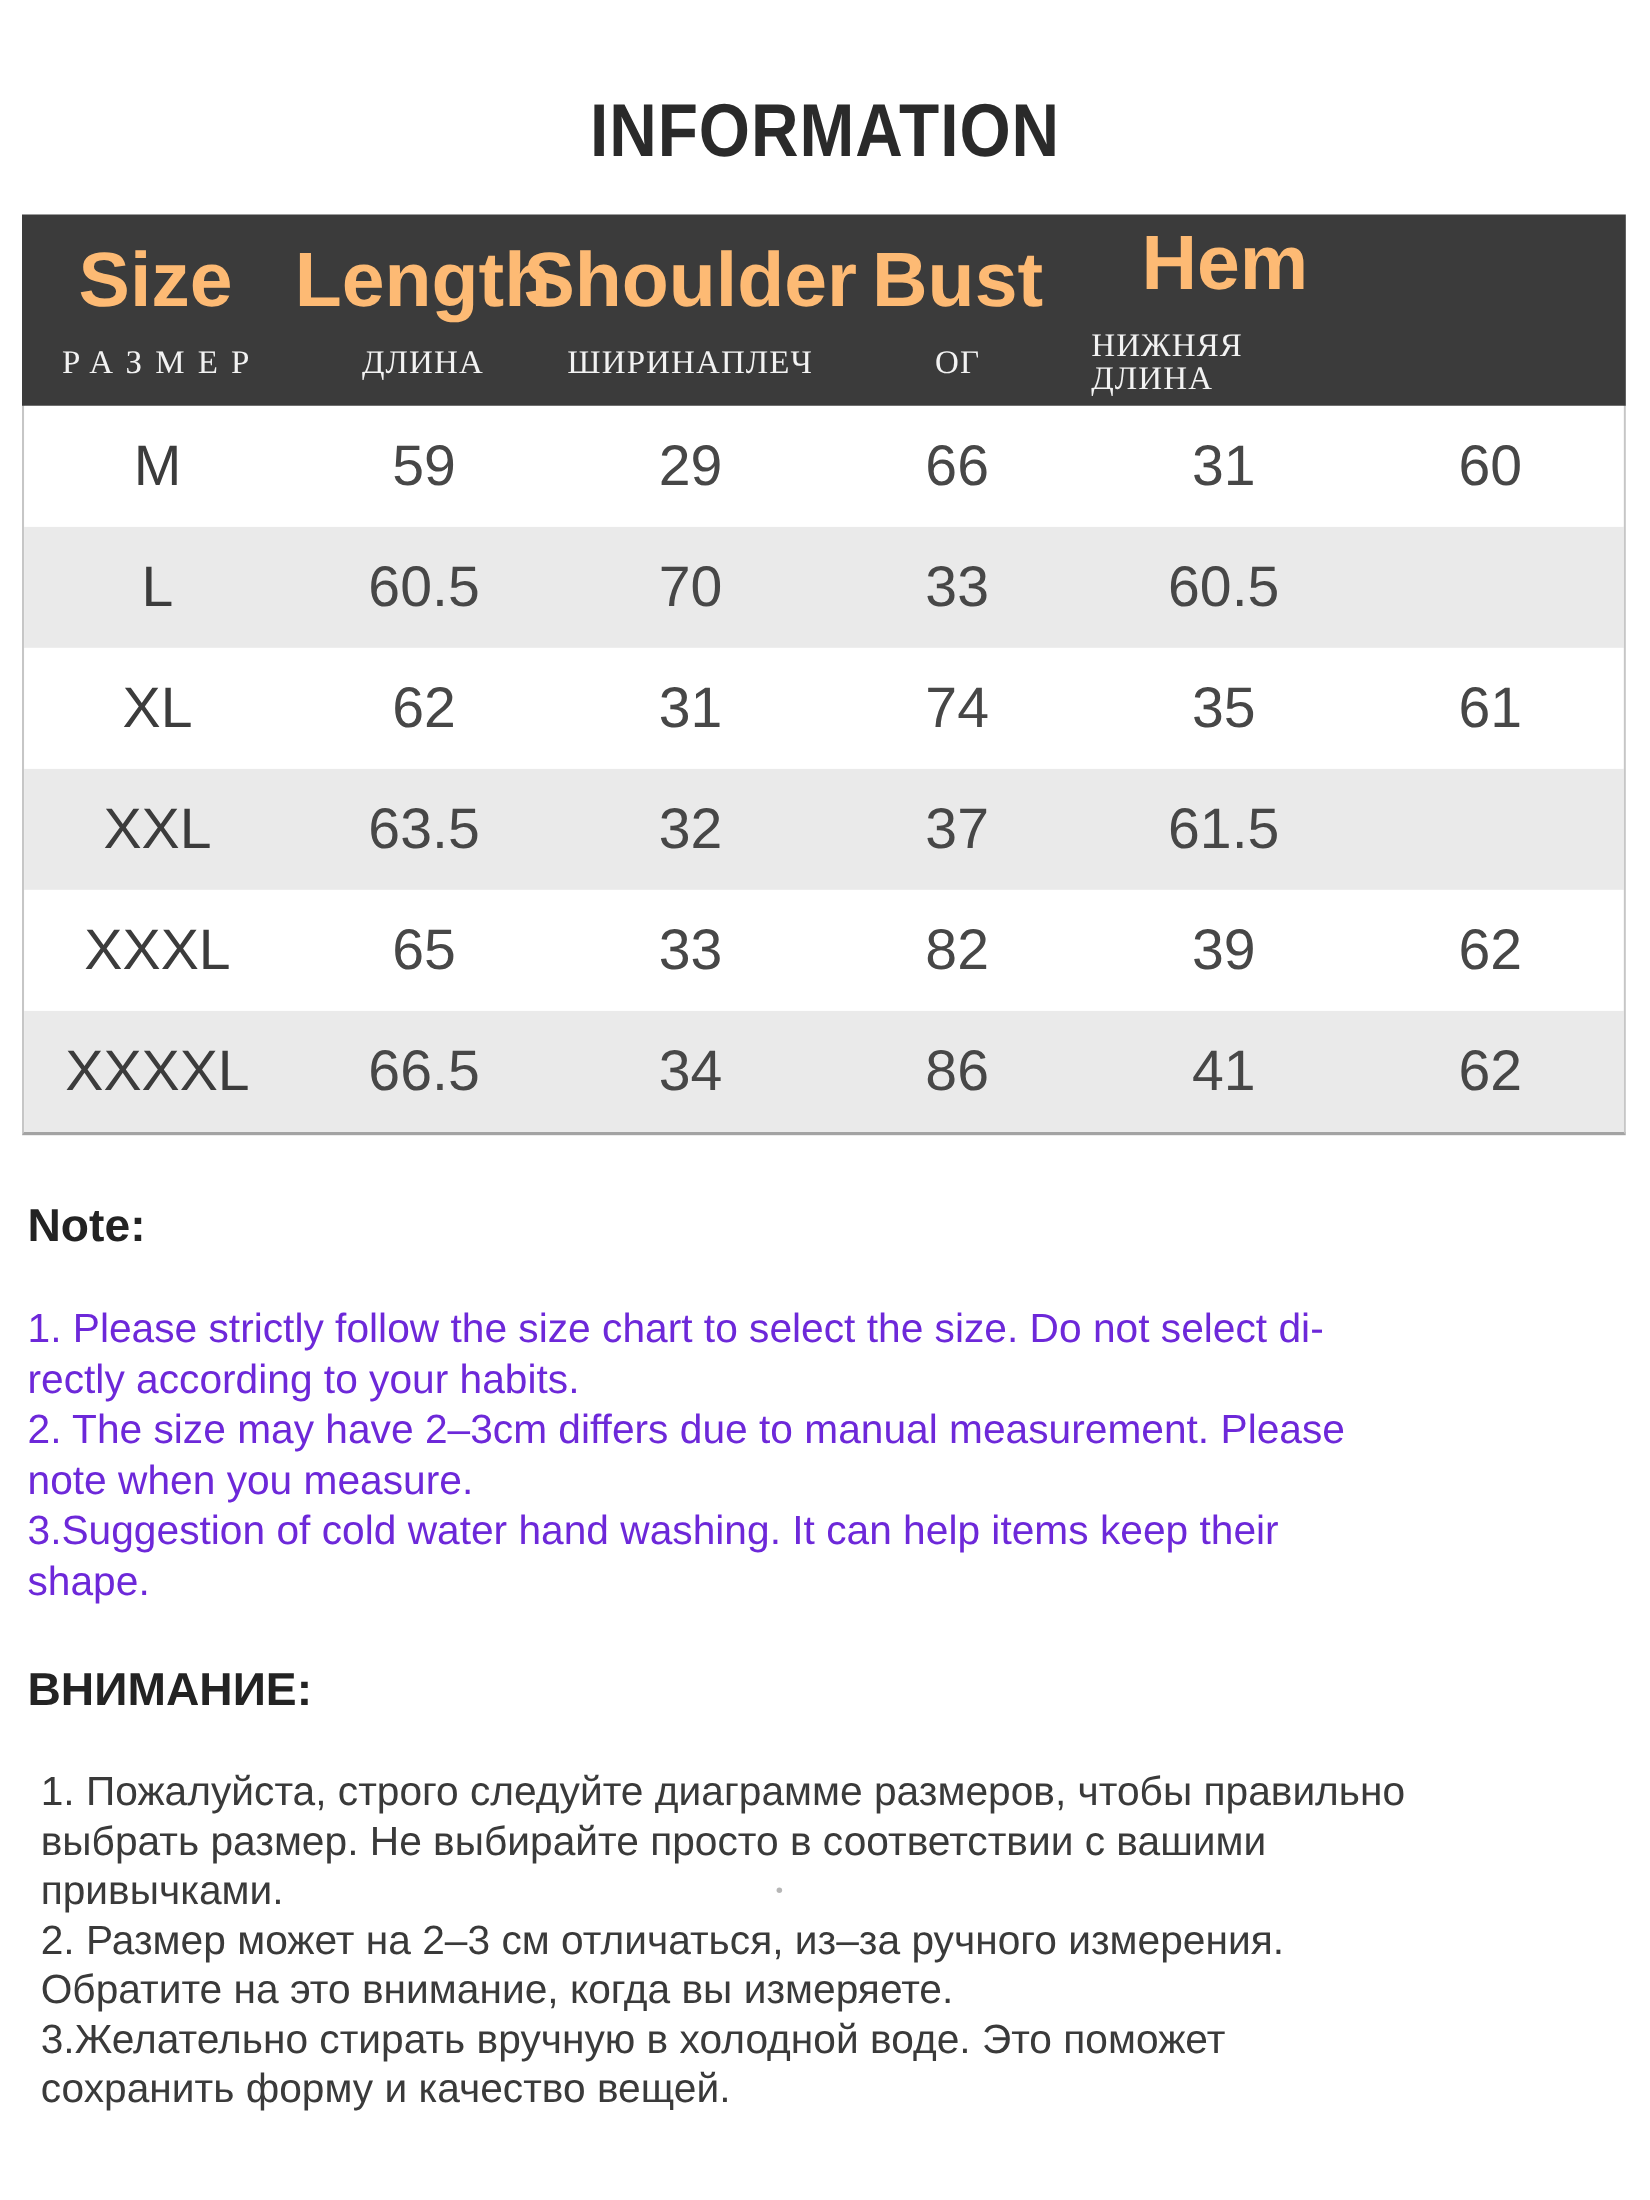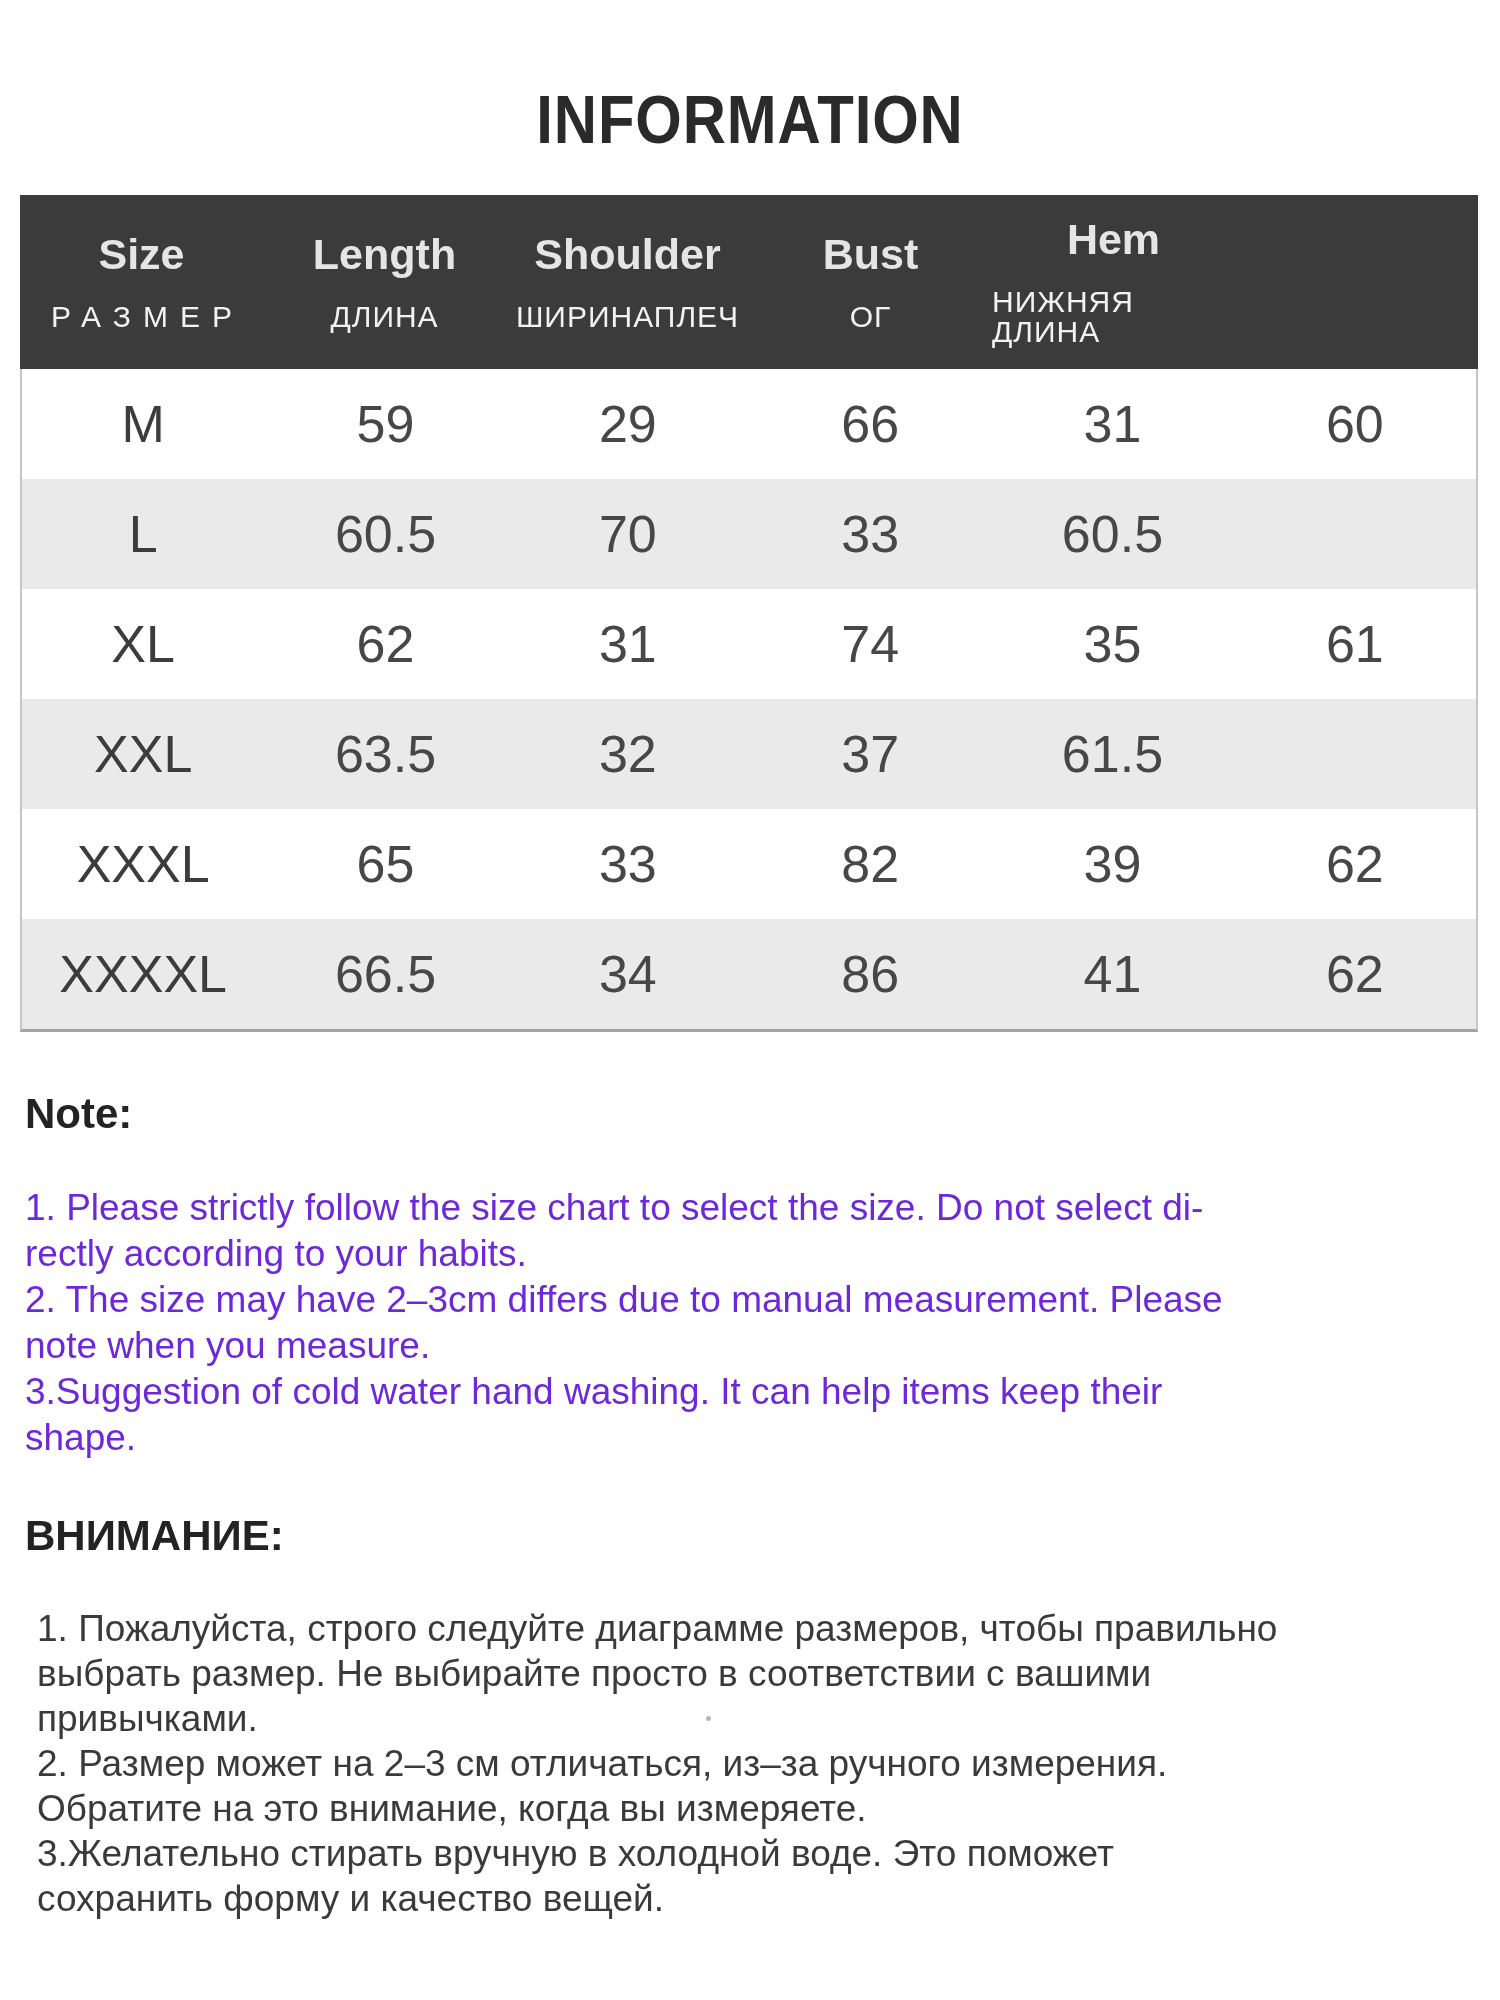--- a/index.html
+++ b/index.html
@@ -9,22 +9,22 @@
   .page-title{
     position:absolute; top:80px; left:0; width:100%;
     text-align:center; font-size:68px; font-weight:bold; letter-spacing:1px;
     color:#2a2a2a; transform:scaleX(.88);
   }
 
   .size-chart{ position:absolute; left:20px; top:195px; width:1458px; }
 
   .chart-header{ display:flex; background:#3b3b3b; height:174px; }
   .hcol{ width:16.6667%; display:flex; flex-direction:column; align-items:center; justify-content:center; }
-  .hcol .en{ color:#e5e5e5; font-size:43px; font-weight:bold; line-height:1; }
-  .hcol .ru{ color:#f2f2f2; font-size:30px; letter-spacing:1px; line-height:1; margin-top:26px; }
+  .hcol .en{ color:#fdba74; font-size:70px; font-weight:bold; line-height:1; }
+  .hcol .ru{ color:#f2f2f2; font-size:30px; letter-spacing:1px; line-height:1; margin-top:26px;font-family:Liberation Serif, serif; }
   .hcol .ru.spaced{ letter-spacing:12px; margin-right:-12px; }
 
   .chart-body{
     border-left:2px solid #c6c6c6;
     border-right:2px solid #c6c6c6;
     border-bottom:3px solid #a3a3a3;
     background:#ffffff;
   }
   .trow{ display:flex; height:110px; align-items:center; background:#ffffff; }
   .trow.alt{ background:#eaeaea; }

